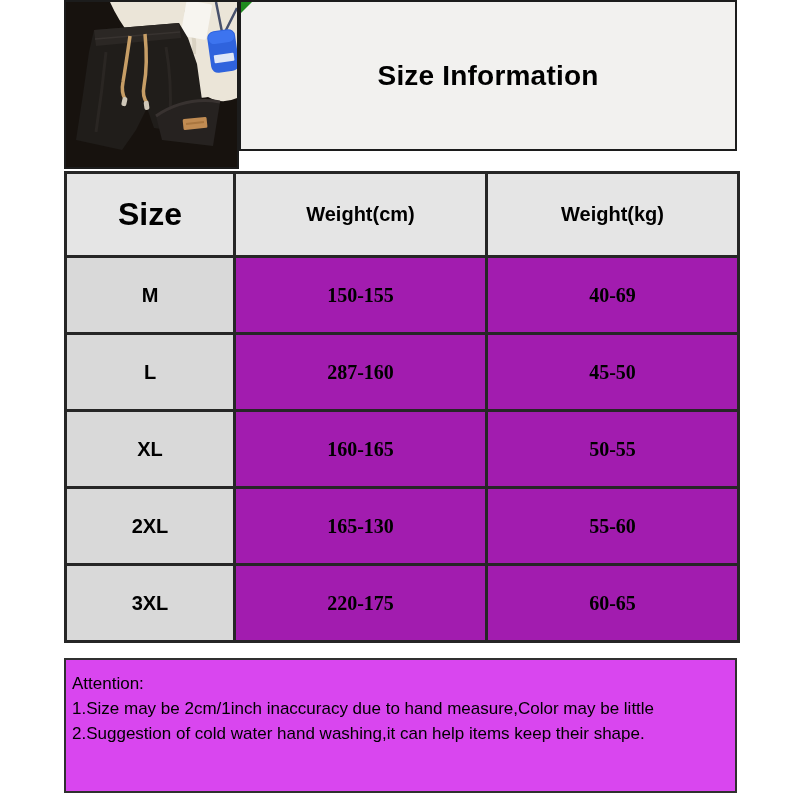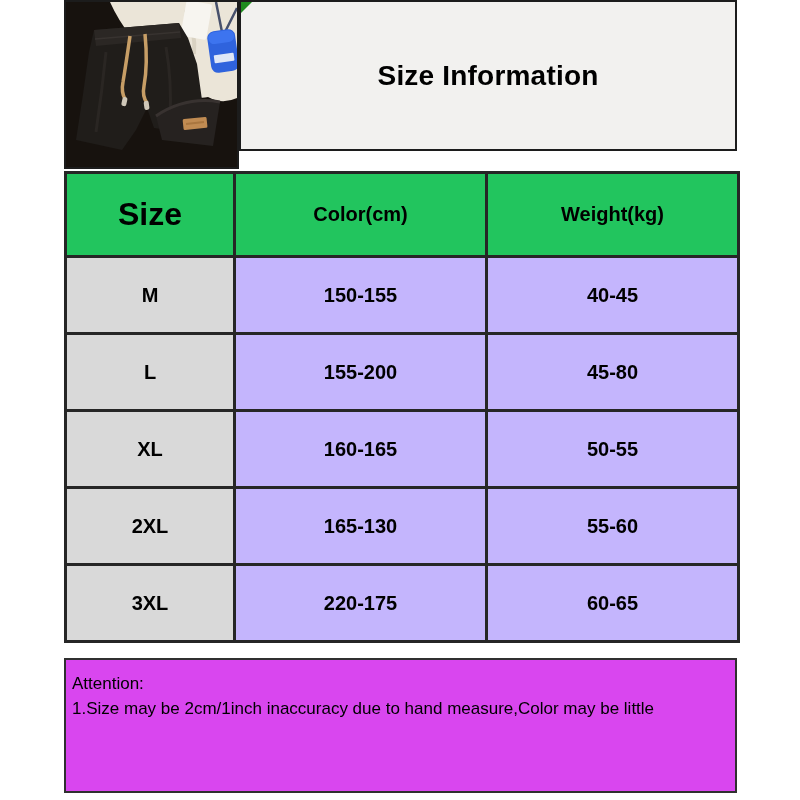--- a/index.html
+++ b/index.html
@@ -54,31 +54,31 @@
   }
   .size-table th, .size-table td {
     border: 3px solid #262626;
     text-align: center;
     vertical-align: middle;
     padding: 0;
   }
   .size-table thead tr { height: 84px; }
   .size-table tbody tr { height: 77px; }
   .size-table th {
-    background: #22c55e;
+    background: #e5e5e5;
     font-size: 20px; font-weight: bold; text-align: center;
   }
   .size-table th.size-head { font-size: 32px; }
   .size-table td.size-label {
     background: #d9d9d9;
     font-size: 20px; font-weight: bold;
   }
   .size-table td.val {
-    background: #c4b5fd;
-    font-size: 20px; font-weight: bold;
+    background: #a21caf;
+    font-size: 20px; font-weight: bold; font-family: Liberation Serif, serif;
   }
   
   .attention {
     position: absolute; left: 64px; top: 658px;
     width: 673px; height: 135px;
     box-sizing: border-box;
     border: 2px solid #303030;
     background: #d946ef;
     padding: 11px 6px;
     font-size: 17px;
@@ -134,34 +134,34 @@
 
   <table class="size-table">
     <colgroup>
       <col style="width:169px">
       <col style="width:252px">
       <col style="width:252px">
     </colgroup>
     <thead>
       <tr>
         <th class="size-head">Size</th>
-        <th>Color(cm)</th>
+        <th>Weight(cm)</th>
         <th>Weight(kg)</th>
       </tr>
     </thead>
     <tbody>
       <tr>
         <td class="size-label">M</td>
         <td class="val">150-155</td>
-        <td class="val">40-45</td>
+        <td class="val">40-69</td>
       </tr>
       <tr>
         <td class="size-label">L</td>
-        <td class="val">155-200</td>
-        <td class="val">45-80</td>
+        <td class="val">287-160</td>
+        <td class="val">45-50</td>
       </tr>
       <tr>
         <td class="size-label">XL</td>
         <td class="val">160-165</td>
         <td class="val">50-55</td>
       </tr>
       <tr>
         <td class="size-label">2XL</td>
         <td class="val">165-130</td>
         <td class="val">55-60</td>
@@ -170,15 +170,16 @@
         <td class="size-label">3XL</td>
         <td class="val">220-175</td>
         <td class="val">60-65</td>
       </tr>
     </tbody>
   </table>
 
   <div class="attention">
     <div>Attention:</div>
     <div>1.Size may be 2cm/1inch inaccuracy due to hand measure,Color may be little</div>
+    <div>2.Suggestion of cold water hand washing,it can help items keep their shape.</div>
   </div>
 
 </div>
 
 </body></html>

